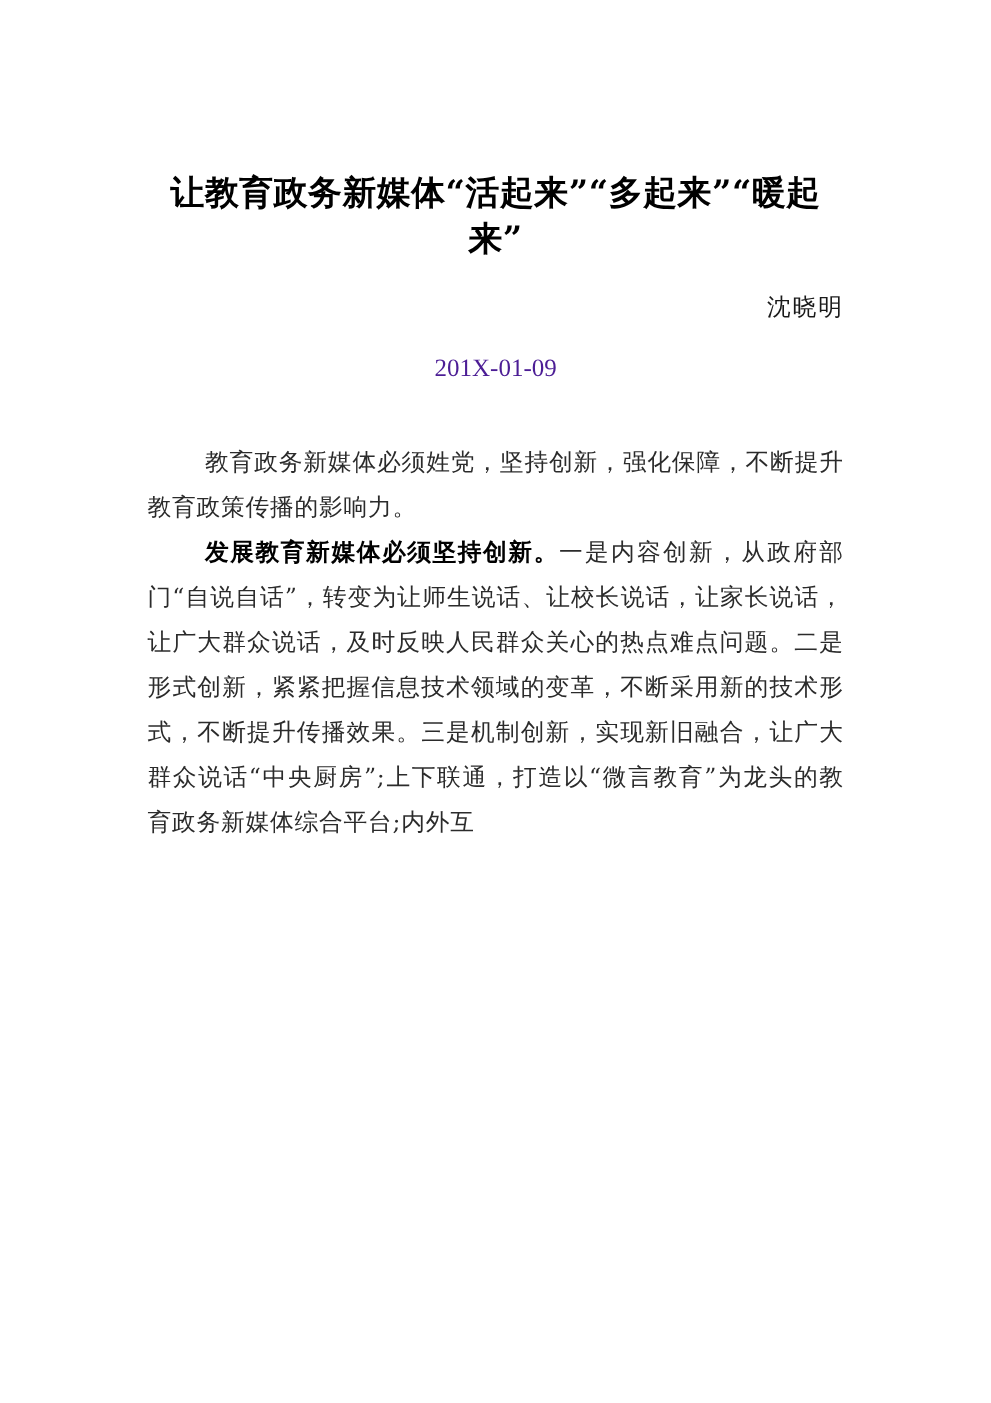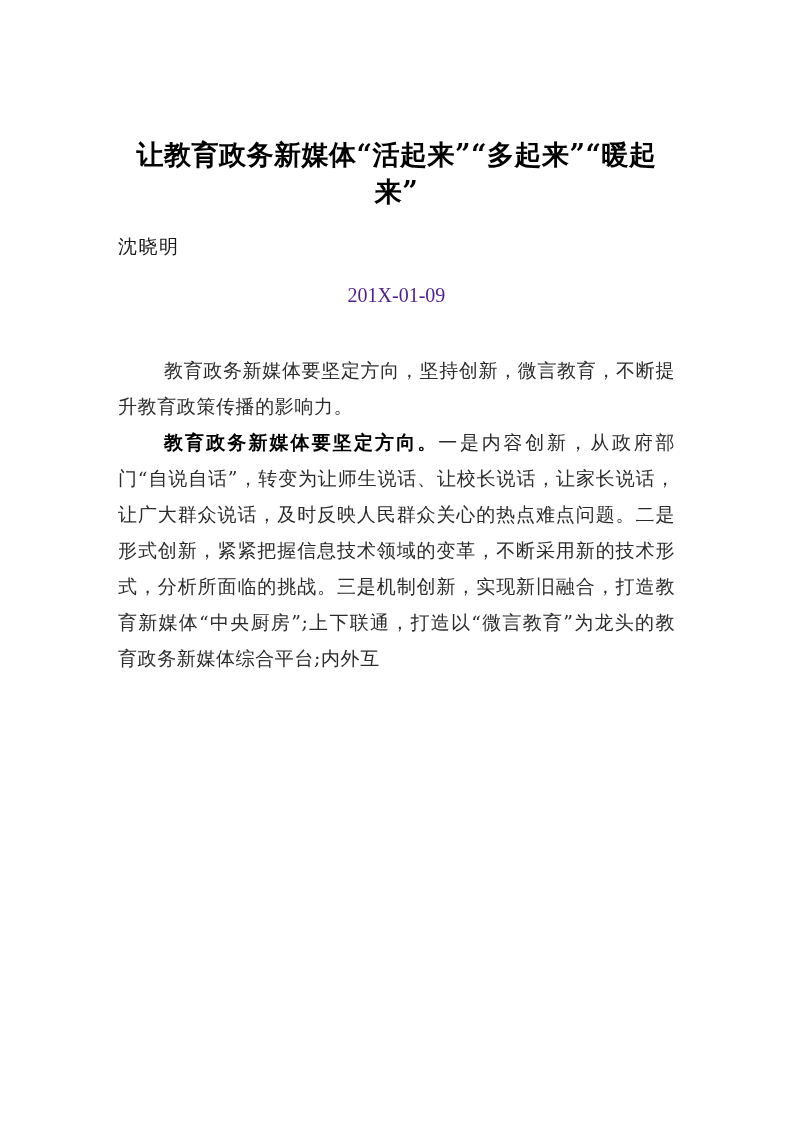--- a/index.html
+++ b/index.html
@@ -36,21 +36,21 @@
     font-weight: 700;
     font-size: 27px;
     line-height: 37px;
     letter-spacing: 0.5px;
     color: #000000;
   }
 
   .doc-author {
     margin: 0;
     padding-top: 22px;
-    text-align: left;
+    text-align: right;
     font-family: "DejaVu Serif", "Liberation Serif", serif;
     font-weight: 400;
     font-size: 19px;
     line-height: 28px;
     letter-spacing: 1.5px;
     color: #1a1a1a;
   }
 
   .doc-date {
     margin: 0;
@@ -95,24 +95,24 @@
 
   <h1 class="doc-title">让教育政务新媒体“活起来”“多起来”“暖起来”</h1>
 
   <div class="doc-author">沈晓明</div>
 
   <div class="doc-date">201X-01-09</div>
 
   <div class="doc-body">
 
     <p class="para">
-      <span class="lead"></span><span>教育政务新媒体要坚定方向，坚持创新，微言教育，不断提升教育政策传播的影响力。</span>
+      <span class="lead"></span><span>教育政务新媒体必须姓党，坚持创新，强化保障，不断提升教育政策传播的影响力。</span>
     </p>
 
 
 
     <p class="para">
-      <span class="lead">教育政务新媒体要坚定方向。</span><span>一是内容创新，从政府部门“自说自话”，转变为让师生说话、让校长说话，让家长说话，让广大群众说话，及时反映人民群众关心的热点难点问题。二是形式创新，紧紧把握信息技术领域的变革，不断采用新的技术形式，分析所面临的挑战。三是机制创新，实现新旧融合，打造教育新媒体“中央厨房”;上下联通，打造以“微言教育”为龙头的教育政务新媒体综合平台;内外互</span>
+      <span class="lead">发展教育新媒体必须坚持创新。</span><span>一是内容创新，从政府部门“自说自话”，转变为让师生说话、让校长说话，让家长说话，让广大群众说话，及时反映人民群众关心的热点难点问题。二是形式创新，紧紧把握信息技术领域的变革，不断采用新的技术形式，不断提升传播效果。三是机制创新，实现新旧融合，让广大群众说话“中央厨房”;上下联通，打造以“微言教育”为龙头的教育政务新媒体综合平台;内外互</span>
     </p>
 
   </div>
 
 </div>
 
 </body></html>

